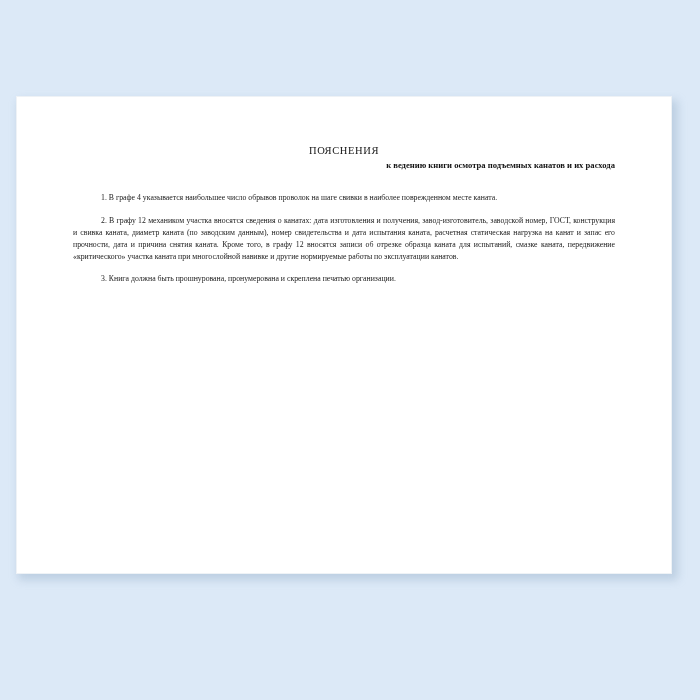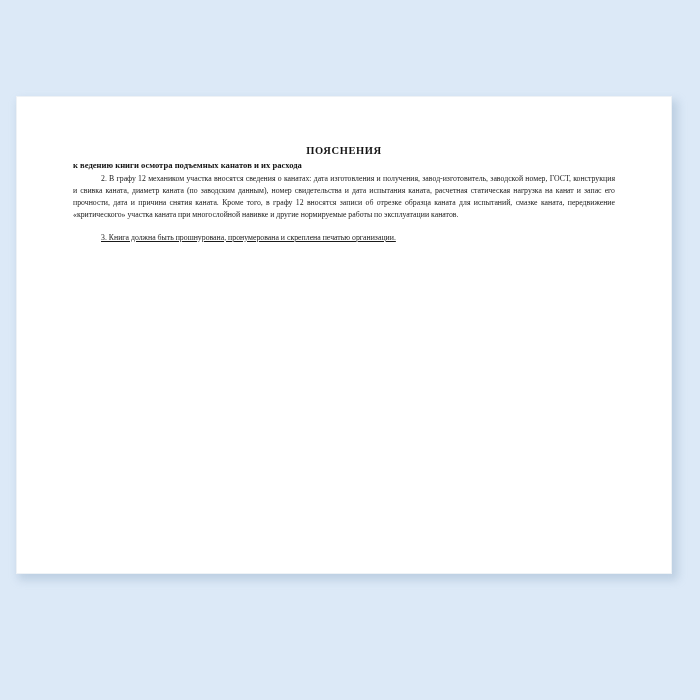--- a/index.html
+++ b/index.html
@@ -34,59 +34,59 @@
     top: 96px;
     width: 656px;
     height: 478px;
     background: #ffffff;
     border: 1px solid #eef2f6;
     box-sizing: border-box;
     padding: 48px 56px 40px 56px;
   }
   .doc-title {
     text-align: center;
-    font-weight: bold;
+    font-weight: normal;
     font-size: 10.5px;
     letter-spacing: 0.6px;
     color: #141414;
     margin: 0 0 4px 0;
   }
   .doc-subtitle {
-    text-align: left;
+    text-align: right;
     font-weight: bold;
     font-size: 8.6px;
     color: #141414;
-    margin: 0 0 2px 0;
+    margin: 0 0 21px 0;
     line-height: 1.3;
   }
   .doc-note {
     text-align: center;
     font-weight: bold;
     font-size: 8.2px;
     color: #141414;
     margin: 0 0 18px 0;
   }
   .para {
     font-size: 7.8px;
     line-height: 1.52;
     color: #1a1a1a;
     text-align: justify;
     text-indent: 28px;
     margin: 0 0 11px 0;
     hyphens: none;
   }
   .para:last-child {
     margin-bottom: 4px;
-    text-decoration: underline;
   }
 </style>
 </head>
 <body>
 
 <div class="stage">
   <div class="page-shadow"></div>
   <div class="page">
     <h1 class="doc-title">ПОЯСНЕНИЯ</h1>
     <div class="doc-subtitle">к ведению книги осмотра подъемных канатов и их расхода</div>
+    <p class="para">1. В графе 4 указывается наибольшее число обрывов проволок на шаге свивки в наиболее поврежденном месте каната.</p>
     <p class="para">2. В графу 12 механиком участка вносятся сведения о канатах: дата изготовления и получения, завод-изготовитель, заводской номер, ГОСТ, конструкция и свивка каната, диаметр каната (по заводским данным), номер свидетельства и дата испытания каната, расчетная статическая нагрузка на канат и запас его прочности, дата и причина снятия каната. Кроме того, в графу 12 вносятся записи об отрезке образца каната для испытаний, смазке каната, передвижение «критического» участка каната при многослойной навивке и другие нормируемые работы по эксплуатации канатов.</p>
     <p class="para">3. Книга должна быть прошнурована, пронумерована и скреплена печатью организации.</p>
   </div>
 </div>
 
 </body></html>

